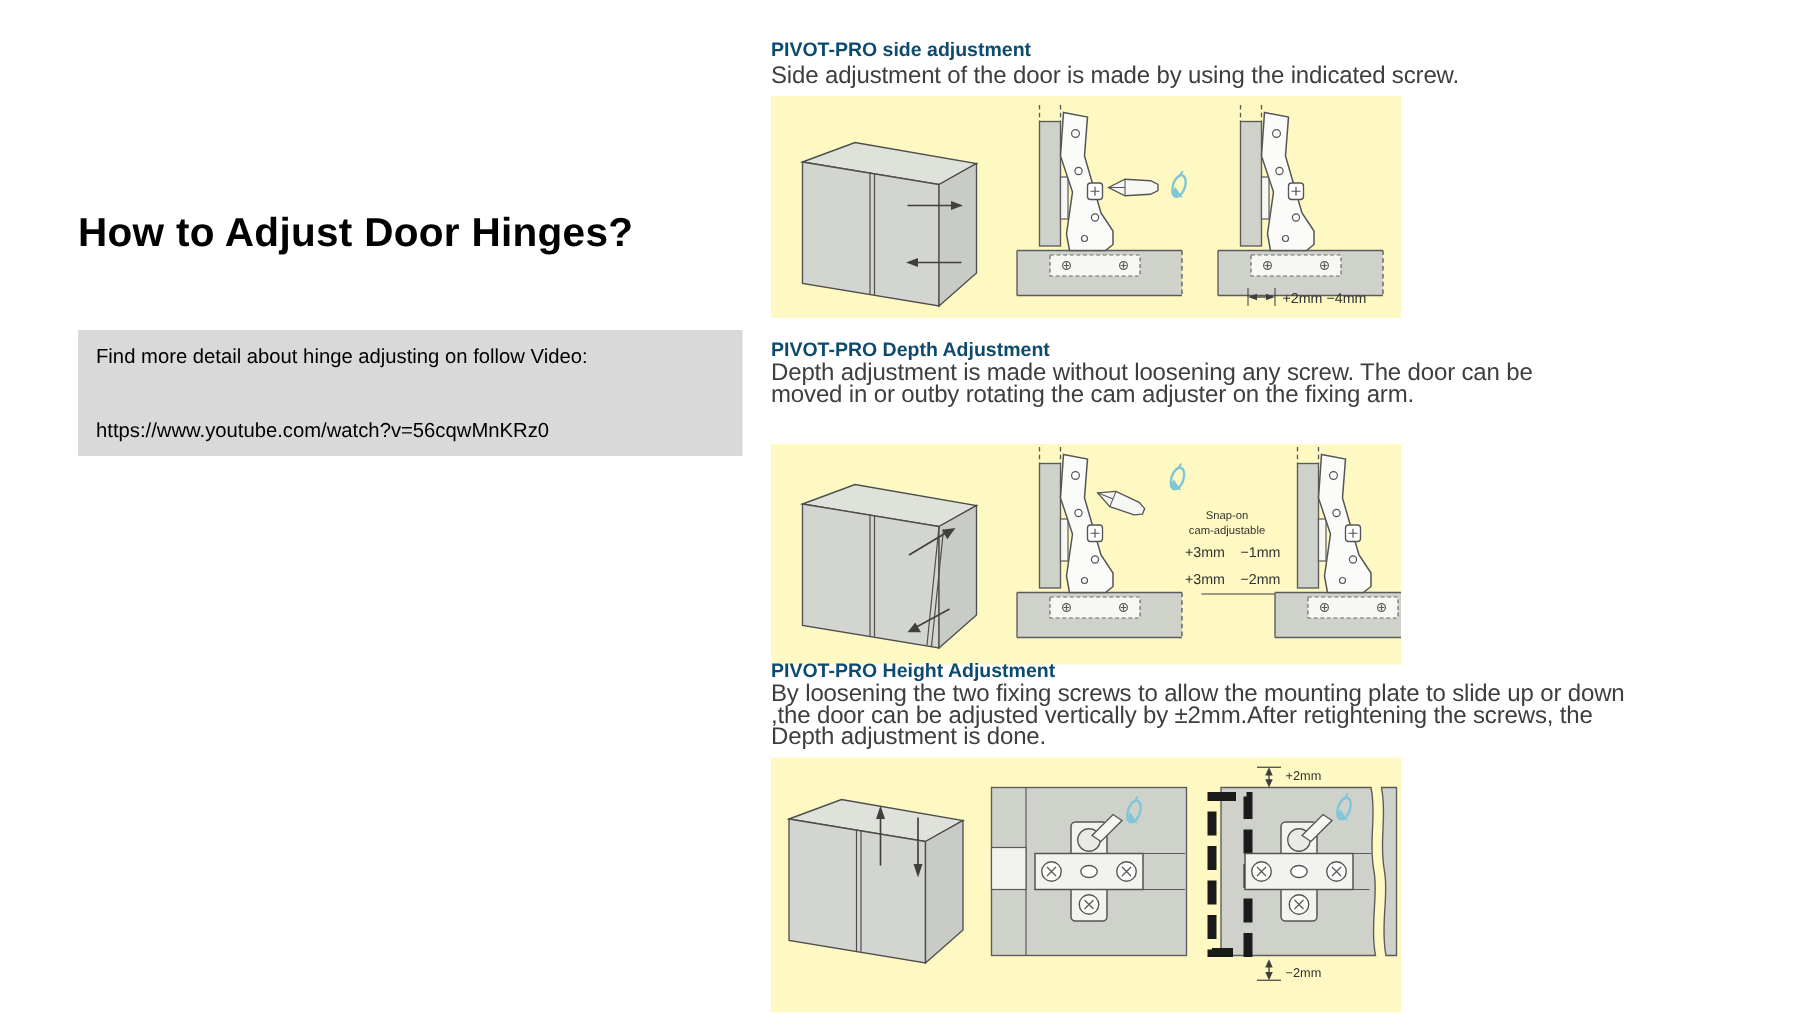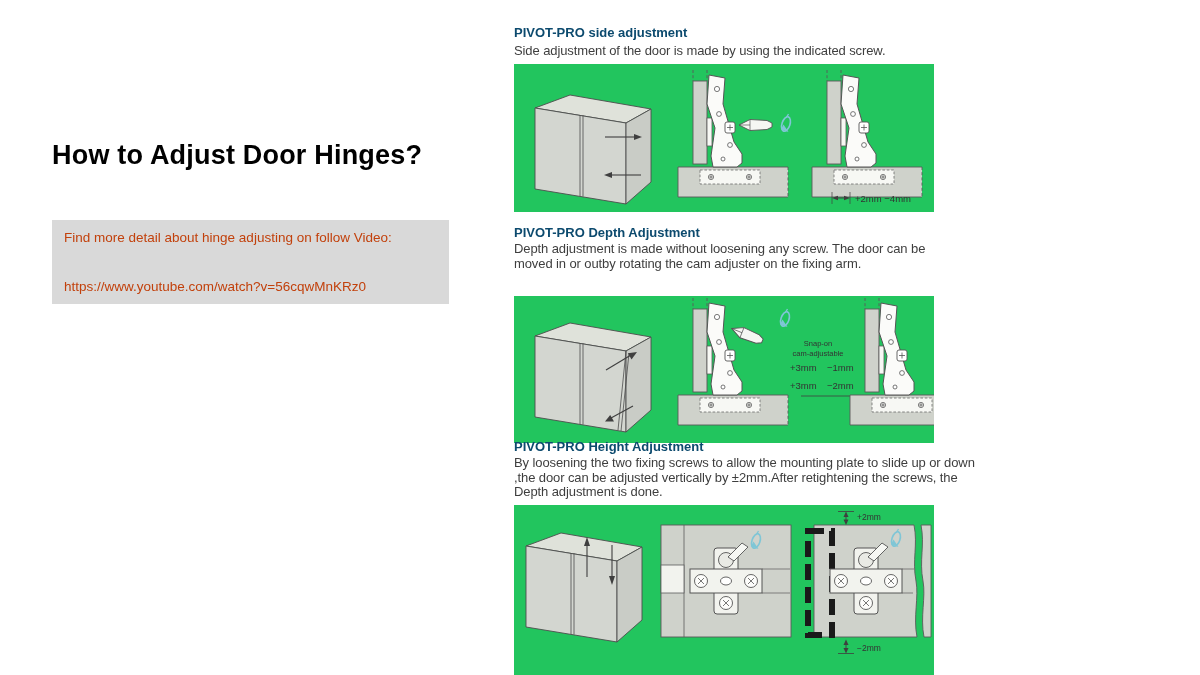--- a/index.html
+++ b/index.html
@@ -1,29 +1,29 @@
 <!DOCTYPE html>
 <html><head>
 <meta charset="utf-8">
 <style>
   html,body{margin:0;padding:0;background:#fff;}
   .slide{position:relative;width:1200px;height:675px;background:#ffffff;
          font-family:"Liberation Sans",sans-serif;overflow:hidden;}
   .page-title{position:absolute;left:52px;top:140px;font-size:27px;font-weight:700;
               color:#000;letter-spacing:.2px;white-space:nowrap;}
-  .note-box{position:absolute;left:52px;top:220px;width:397px;height:84px;
-            background:#d9d9d9;color:#c2410c;font-size:13.5px;}
+  .note-box{position:absolute;left:52px;top:220px;width:443px;height:84px;
+            background:#d9d9d9;color:#000000;font-size:13.5px;}
   .note-line1{position:absolute;left:12px;top:10px;white-space:nowrap;}
   .note-line2{position:absolute;left:12px;top:46px;white-space:nowrap;margin-top:13px;}
   .sec-head{position:absolute;left:514px;width:424px;margin:0;font-size:13px;
             font-weight:700;color:#0c4a6e;white-space:nowrap;}
-  .sec-body{position:absolute;left:514px;width:430px;font-size:13px;color:#3e3e3e;
+  .sec-body{position:absolute;left:514px;width:430px;font-size:16px;color:#3e3e3e;
             line-height:14.5px;letter-spacing:-0.1px;}
   .sec-body div{white-space:nowrap;}
-  .panel{position:absolute;left:514px;width:420px;background:#22c55e;overflow:hidden;text-align:center;}
+  .panel{position:absolute;left:514px;width:420px;background:#fef9c3;overflow:hidden;text-align:center;}
   #panel1{top:64px;height:148px;}
   #panel2{top:296px;height:147px;}
   #panel3{top:505px;height:176px;}
   #head1{top:25px;} #body1{top:44px;}
   #head2{top:225px;} #body2{top:242px;}
   #head3{top:439px;} #body3{top:456px;}
   svg{display:block;font-family:"Liberation Sans",sans-serif;}
   svg text{fill:#333;}
 </style>
 </head>

